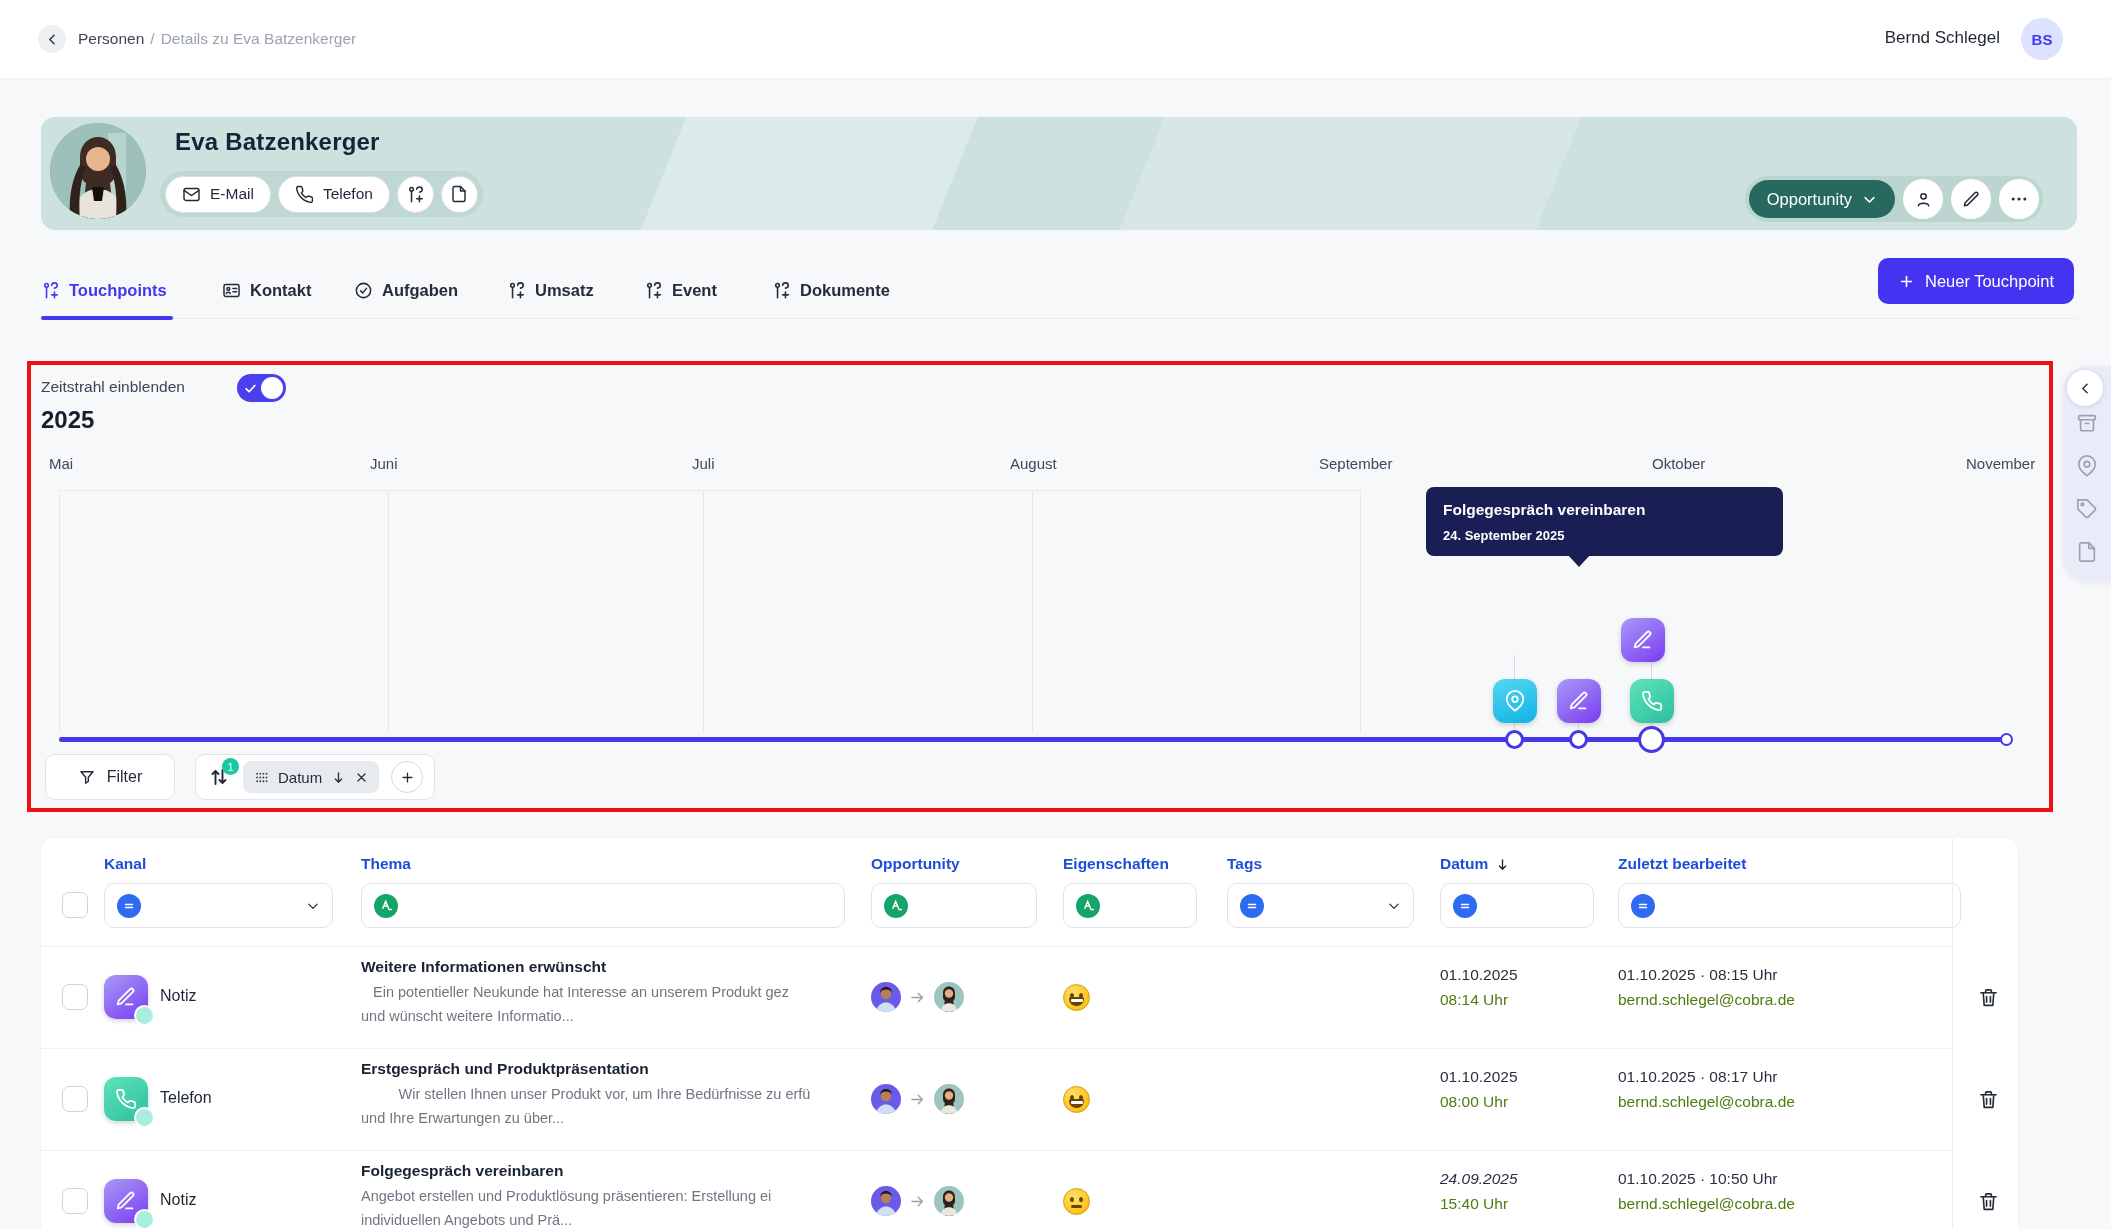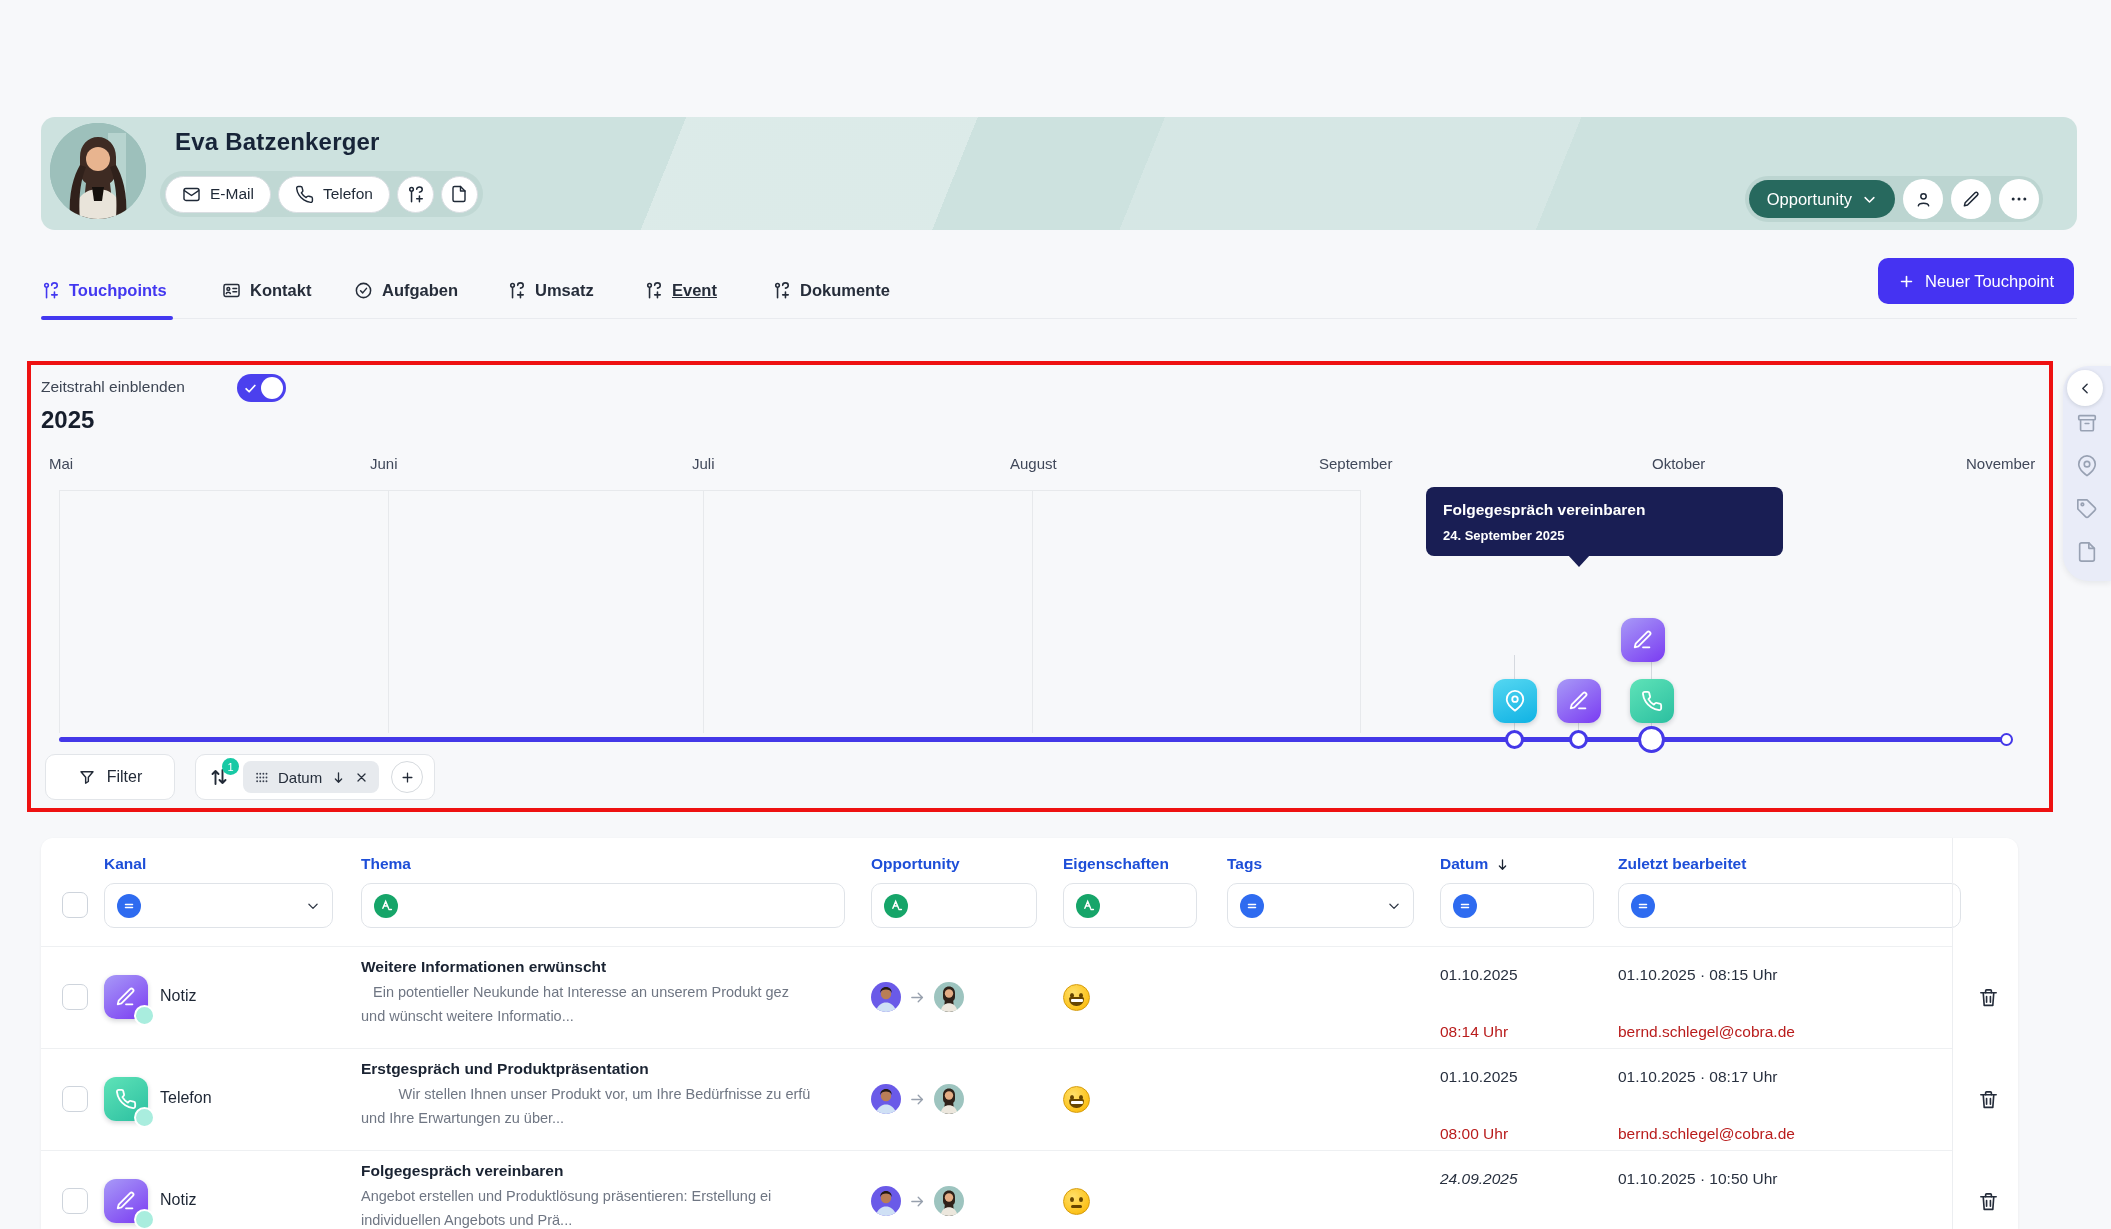--- a/index.html
+++ b/index.html
@@ -88,21 +88,21 @@
   .cbx { position:absolute; width:26px; height:26px; border:1.5px solid #ced4dc; border-radius:7px; background:#fff; cursor:pointer; }
   .hrule { position:absolute; left:0; width:1911px; height:1px; background:#eef0f2; }
   .vsep { position:absolute; left:1911px; top:0; width:1px; height:391px; background:#eceef1; }
   .rowtitle { position:absolute; font-size:15.5px; font-weight:bold; color:#1a2332; }
   .rowdesc { position:absolute; font-size:14.5px; color:#6f7683; width:487px; white-space:nowrap; overflow:hidden; }
   .kanallabel { position:absolute; font-size:16px; color:#1d2634; }
   .badge-arrow { position:absolute; right:-7px; bottom:-7px; width:21px; height:21px; border-radius:50%; background:#a9edde; border:2px solid #fff; display:flex; align-items:center; justify-content:center; }
   .avatar30 { width:30px; height:30px; border-radius:50%; overflow:hidden; flex:none; }
   .avrow { position:absolute; display:flex; align-items:center; gap:8px; }
   .dtxt1 { position:absolute; font-size:15.5px; color:#28303f; }
-  .dtxt2 { position:absolute; font-size:15.5px; color:#b91c1c;margin-top:32px; }
+  .dtxt2 { position:absolute; font-size:15.5px; color:#4d7c0f; }
   .trashbtn { position:absolute; left:1934px; width:26px; height:30px; cursor:pointer; display:flex; align-items:center; justify-content:center; }
 
   
   .emoji { position:absolute; width:27px; height:27px; border-radius:50%; background:radial-gradient(circle at 38% 32%, #ffe06a, #fcc21b 70%, #eaa607); border:1px solid #d69c0b; }
   .emoji .eye { position:absolute; top:8px; width:4px; height:5px; background:#664500; border-radius:50%; }
   .emoji .eye.l { left:6px; } .emoji .eye.r { right:6px; }
   .emoji .mouth { position:absolute; }
   .emoji[data-kind="grin"] .mouth { left:5px; right:5px; bottom:4px; height:9px; background:#664500; border-radius:2px 2px 8px 8px; }
   .emoji[data-kind="grin"] .mouth::after { content:""; position:absolute; left:1.5px; right:1.5px; top:1.5px; height:3px; background:#fff; border-radius:1px; }
   .emoji[data-kind="neutral"] .mouth { left:7px; right:7px; bottom:6px; height:2.6px; background:#664500; border-radius:2px; }
@@ -110,20 +110,32 @@
   
   .sidepanel { position:absolute; left:2063px; top:366px; width:48px; height:215px; background:#e9ecf8; border-radius:26px 0 0 26px; z-index:10; box-shadow:0 2px 6px rgba(16,24,40,.08); }
   .sidecirc { position:absolute; left:2067px; top:370px; width:36px; height:36px; border-radius:50%; background:#fff; box-shadow:0 1px 4px rgba(16,24,40,.15); display:flex; align-items:center; justify-content:center; cursor:pointer; z-index:11; }
   .sideico { position:absolute; left:2076px; width:22px; height:22px; color:#98a1b3; cursor:pointer; z-index:11; }
 </style>
 </head>
 <body>
 
 <div id="app">
 
+  <div class="topbar">
+    <div class="backbtn">
+      <svg class="svgi" width="13" height="13" viewBox="0 0 24 24" fill="none" stroke="#2a3240" stroke-width="2.6" stroke-linecap="round" stroke-linejoin="round">
+          <polyline points="15 4 7 12 15 20"></polyline>
+        </svg>
+    </div>
+    <div class="crumbs">
+      <span class="crumb-a">Personen</span><span class="crumb-sep">/</span><span class="crumb-b">Details zu Eva Batzenkerger</span>
+    </div>
+    <div class="username">Bernd Schlegel</div>
+    <div class="useravatar">BS</div>
+  </div>
 
   <div class="headcard">
     <div class="pphoto">
       <svg class="svgi" width="96" height="96" viewBox="0 0 96 96">
         <rect width="96" height="96" fill="#9dc0bb"></rect>
         <rect x="58" y="10" width="18" height="86" fill="#b7d4cf"></rect>
         <path d="M30 34c0-12 8-20 18-20s18 8 18 20v14c0 6-3 10-6 12l4 36H32l4-36c-3-2-6-6-6-12z" fill="#3e2b23"></path>
         <circle cx="48" cy="36" r="12" fill="#e8b48f"></circle>
         <path d="M22 96c2-22 14-30 26-30s24 8 26 30z" fill="#e9e4da"></path>
         <path d="M42 64h12l-2 14h-8z" fill="#15100d"></path>
@@ -223,21 +235,21 @@
   <div class="tab" style="left:507px;">
     <svg class="svgi" width="19" height="19" viewBox="0 0 24 24" fill="none" stroke="currentColor" stroke-width="2" stroke-linecap="round" stroke-linejoin="round">
         <circle cx="7" cy="5.5" r="2.3"></circle>
         <line x1="7" y1="8.6" x2="7" y2="21"></line>
         <path d="M13.5 5.5c0-2 1.6-3.1 3.5-3.1s3.5 1.3 3.5 3.2-1.4 3.1-3.5 3.4"></path>
         <line x1="17" y1="14" x2="17" y2="21"></line>
         <line x1="13.5" y1="17.5" x2="20.5" y2="17.5"></line>
       </svg>
     <span>Umsatz</span>
   </div>
-  <div class="tab" style="left:644px;text-decoration:underline;">
+  <div class="tab" style="left:644px;">
     <svg class="svgi" width="19" height="19" viewBox="0 0 24 24" fill="none" stroke="currentColor" stroke-width="2" stroke-linecap="round" stroke-linejoin="round">
         <circle cx="7" cy="5.5" r="2.3"></circle>
         <line x1="7" y1="8.6" x2="7" y2="21"></line>
         <path d="M13.5 5.5c0-2 1.6-3.1 3.5-3.1s3.5 1.3 3.5 3.2-1.4 3.1-3.5 3.4"></path>
         <line x1="17" y1="14" x2="17" y2="21"></line>
         <line x1="13.5" y1="17.5" x2="20.5" y2="17.5"></line>
       </svg>
     <span>Event</span>
   </div>
   <div class="tab" style="left:772px;">

